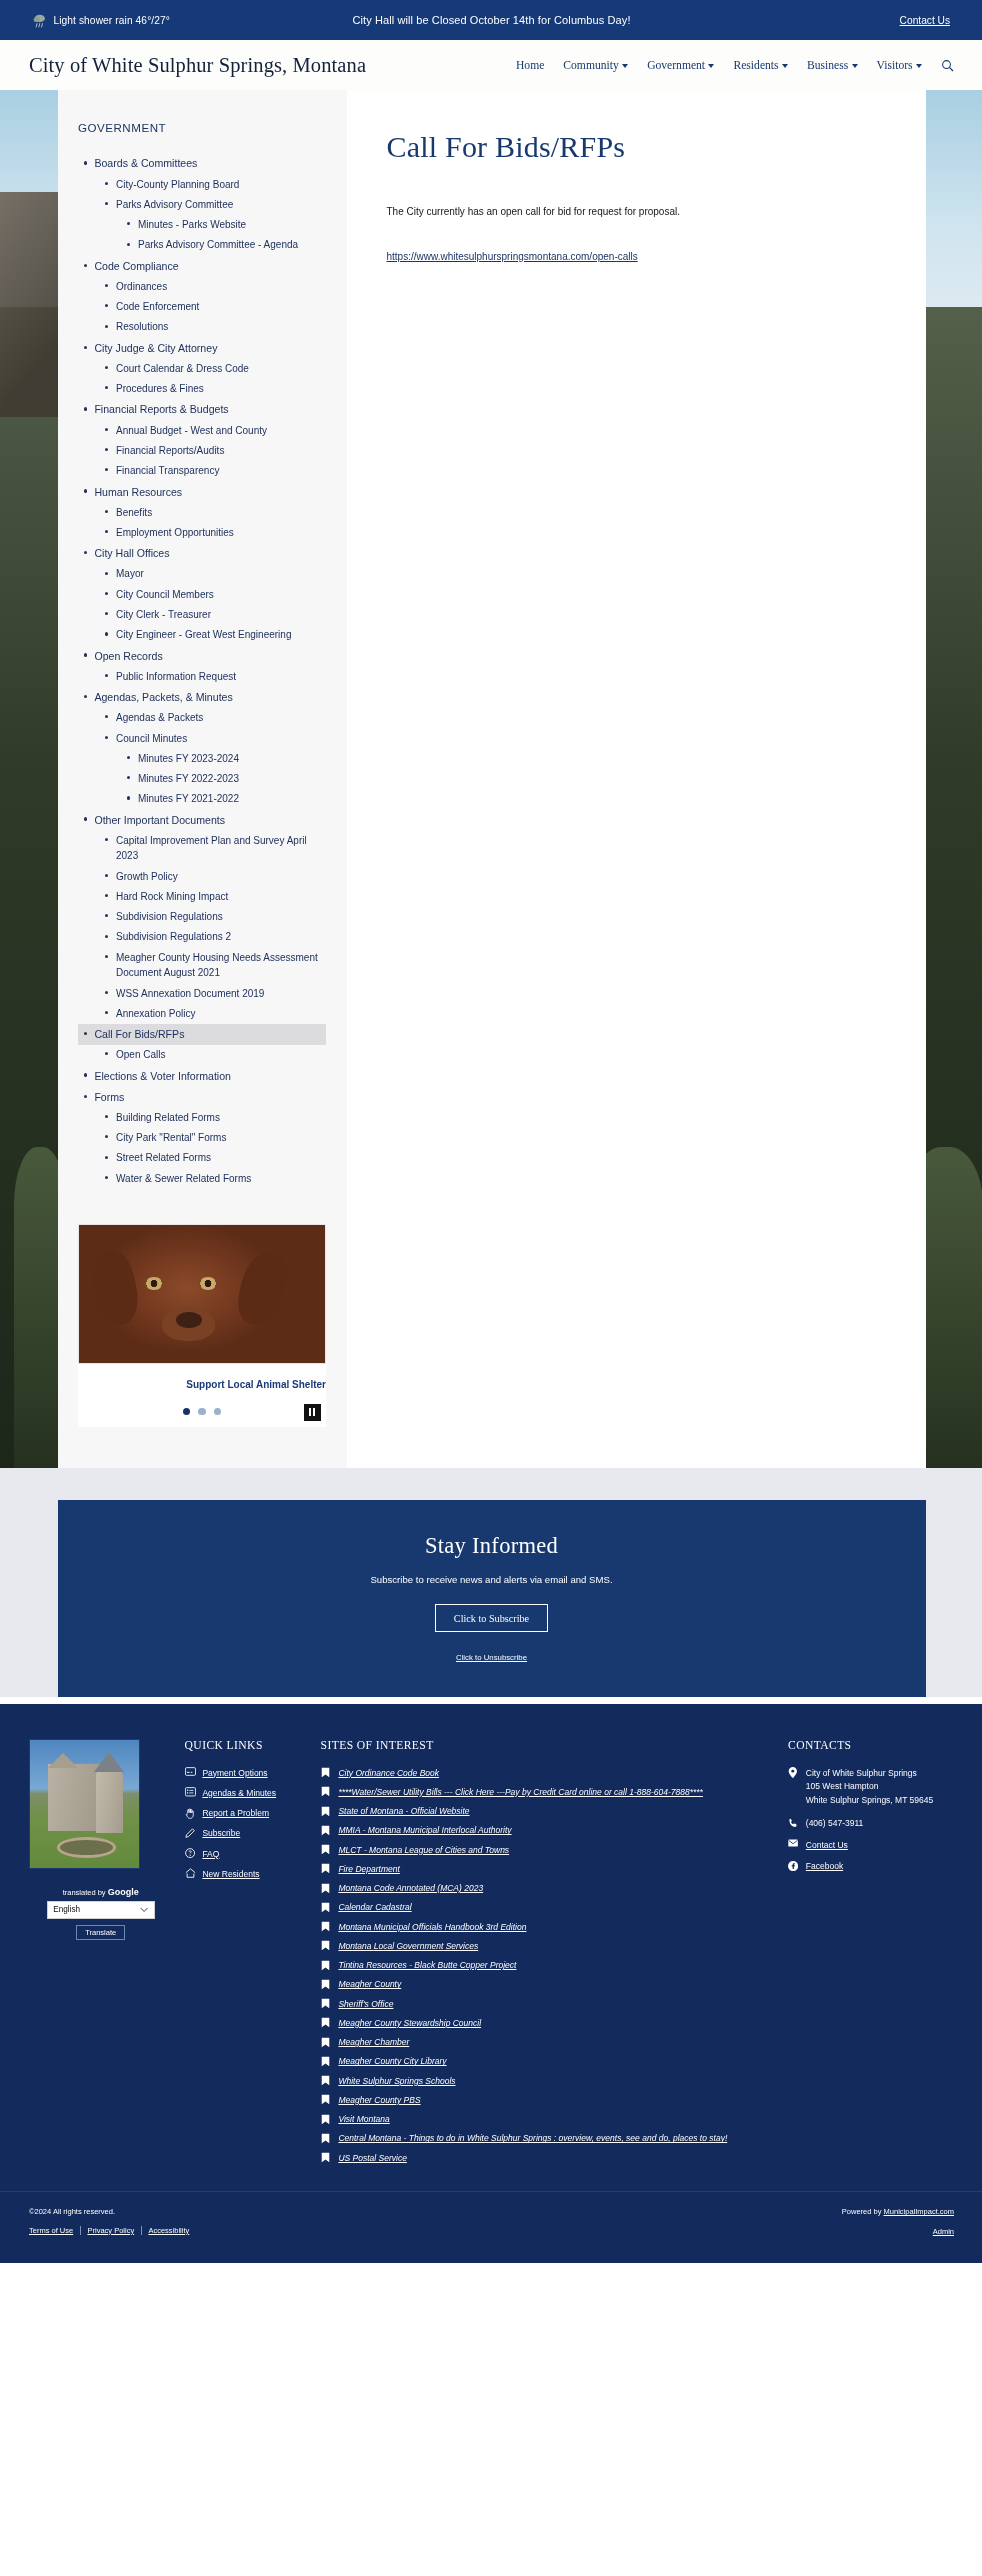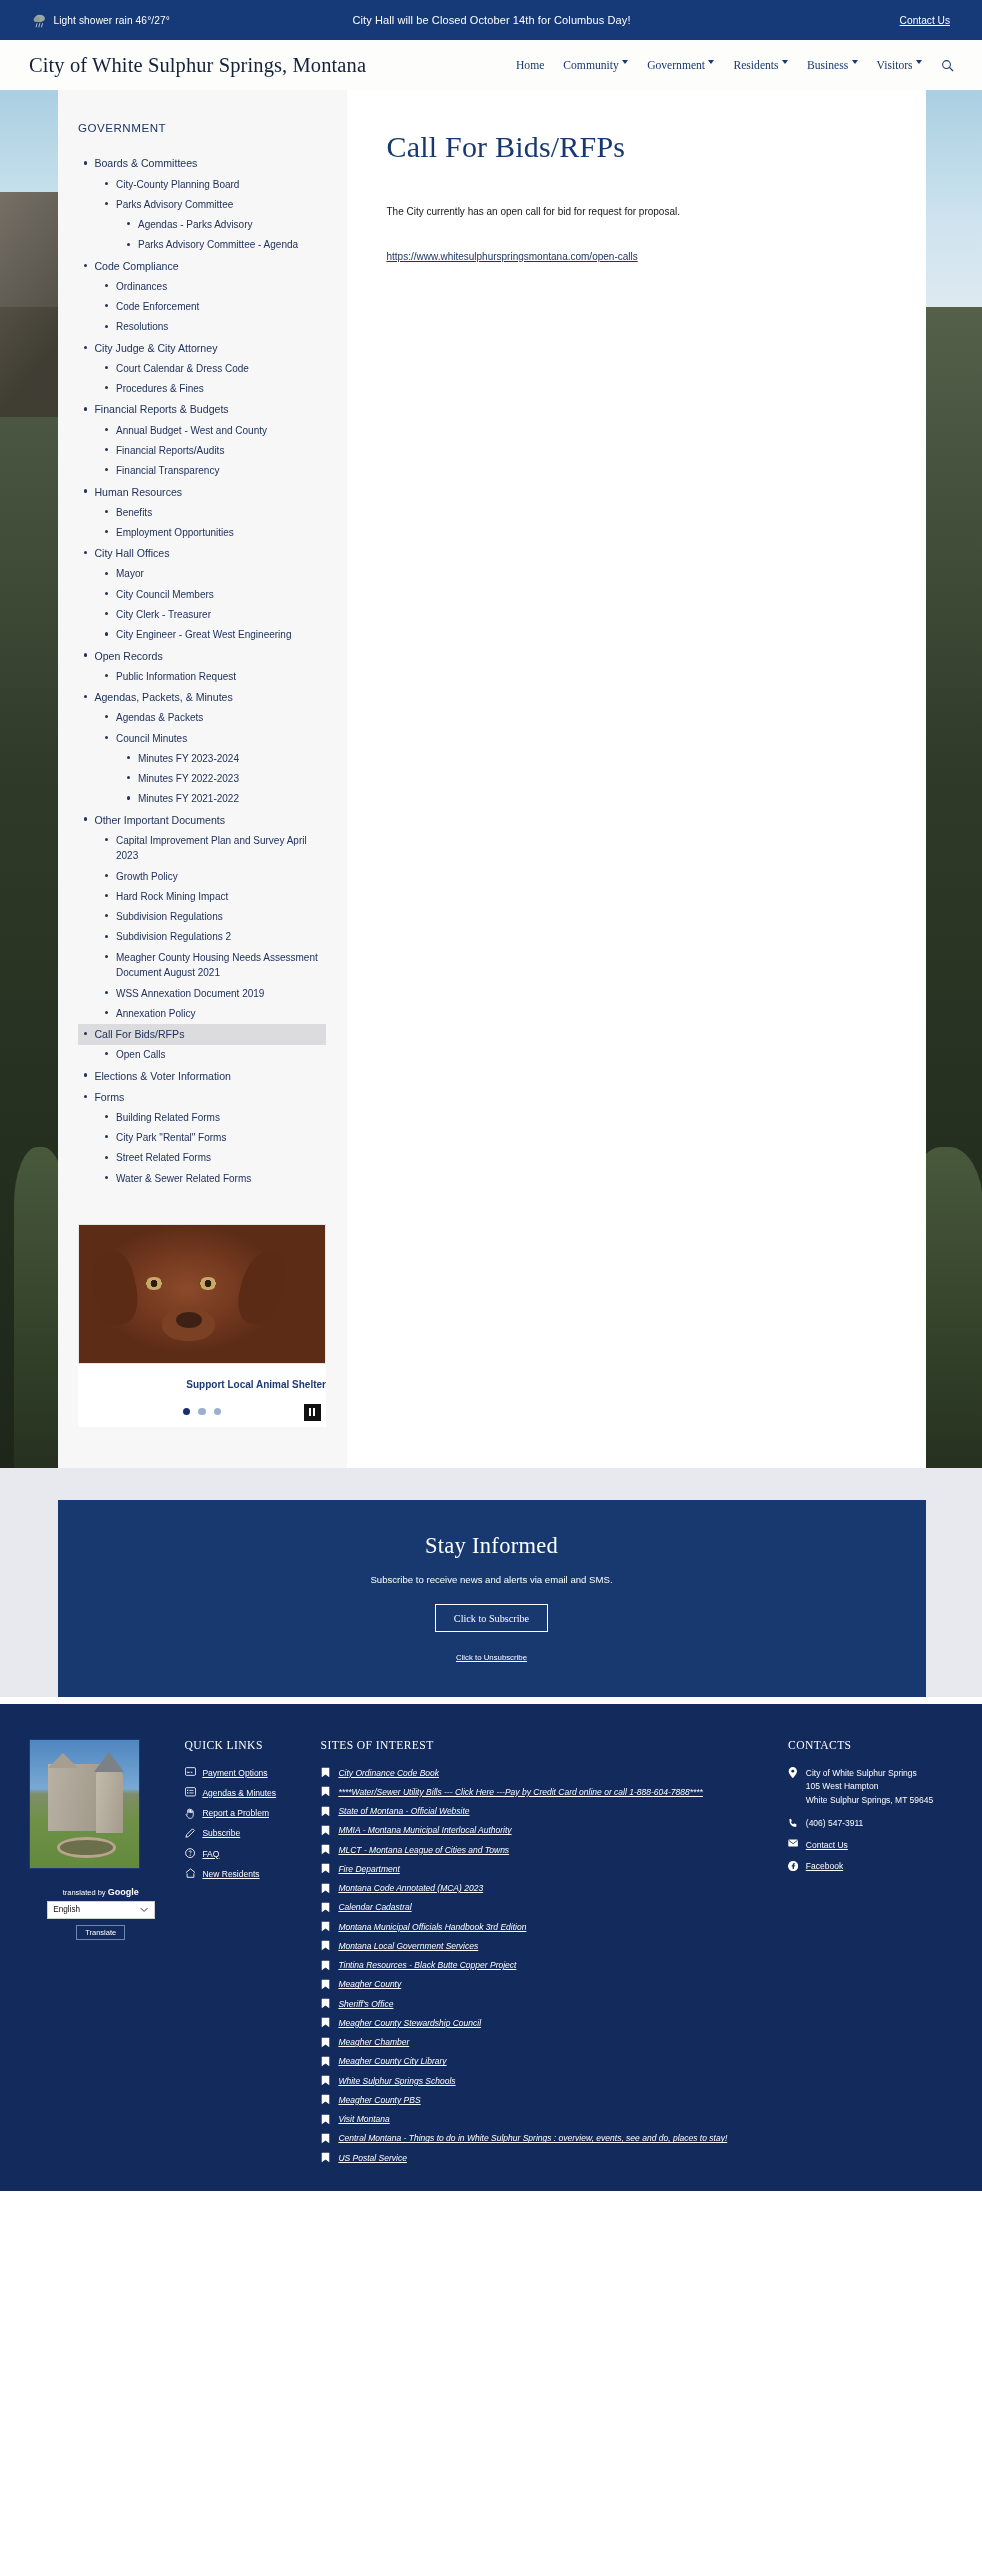--- a/index.html
+++ b/index.html
@@ -54,21 +54,21 @@
     color: #14213d;
     letter-spacing: 0.1px;
     white-space: nowrap;
   }
   .mainnav { display: flex; align-items: center; gap: 19px; }
   .mainnav .nav-item {
     font-family: "Liberation Serif", serif;
     font-size: 11.6px;
     color: #17396f;
     display: flex;
-    align-items: flex-start;
+    align-items: center;
     gap: 3.4px;
     cursor: pointer;
     white-space: nowrap;
   }
   .caret {
     width: 0; height: 0;
     border-left: 3.4px solid transparent;
     border-right: 3.4px solid transparent;
     border-top: 4.1px solid #17396f;
     display: inline-block;
@@ -463,21 +463,21 @@
           <li class="lvl1-item depth-1">
             <a class="nav-link">Boards &amp; Committees</a>
           </li>
           <li class="lvl2-item depth-2">
             <a class="nav-link">City-County Planning Board</a>
           </li>
           <li class="lvl2-item depth-2">
             <a class="nav-link">Parks Advisory Committee</a>
           </li>
           <li class="lvl3-item depth-3">
-            <a class="nav-link">Agendas - Parks Advisory</a>
+            <a class="nav-link">Minutes - Parks Website</a>
           </li>
           <li class="lvl3-item depth-3">
             <a class="nav-link">Parks Advisory Committee - Agenda</a>
           </li>
           <li class="lvl1-item depth-1">
             <a class="nav-link">Code Compliance</a>
           </li>
           <li class="lvl2-item depth-2">
             <a class="nav-link">Ordinances</a>
           </li>
@@ -947,14 +947,32 @@
                 <circle cx="8" cy="8" r="8" fill="#fff"></circle>
                 <path d="M9.3 8.5h1.3l.2-1.7H9.3V5.9c0-.5.2-.8.8-.8h.8V3.6c-.2 0-.8-.1-1.4-.1-1.4 0-2.2.8-2.2 2.2v1.1H5.8v1.7h1.5v4.2h2z" fill="#122a5c"></path>
               </svg>
           </span>
           <span class="lnk">Facebook</span>
         </li>
       </ul>
     </div>
   </div>
 
+  <div class="bottombar">
+    <div class="bb-left">
+      <div class="copy">©2024 All rights reserved.</div>
+      <div class="bb-links">
+        <a>Terms of Use</a>
+        <span class="sep"></span>
+        <a>Privacy Policy</a>
+        <span class="sep"></span>
+        <a>Accessibility</a>
+      </div>
+    </div>
+    <div class="bb-right">
+      <div class="pw">
+        <span>Powered by </span><a>MunicipalImpact.com</a>
+      </div>
+      <a class="admin">Admin</a>
+    </div>
+  </div>
 </footer>
 
 
 </body></html>

